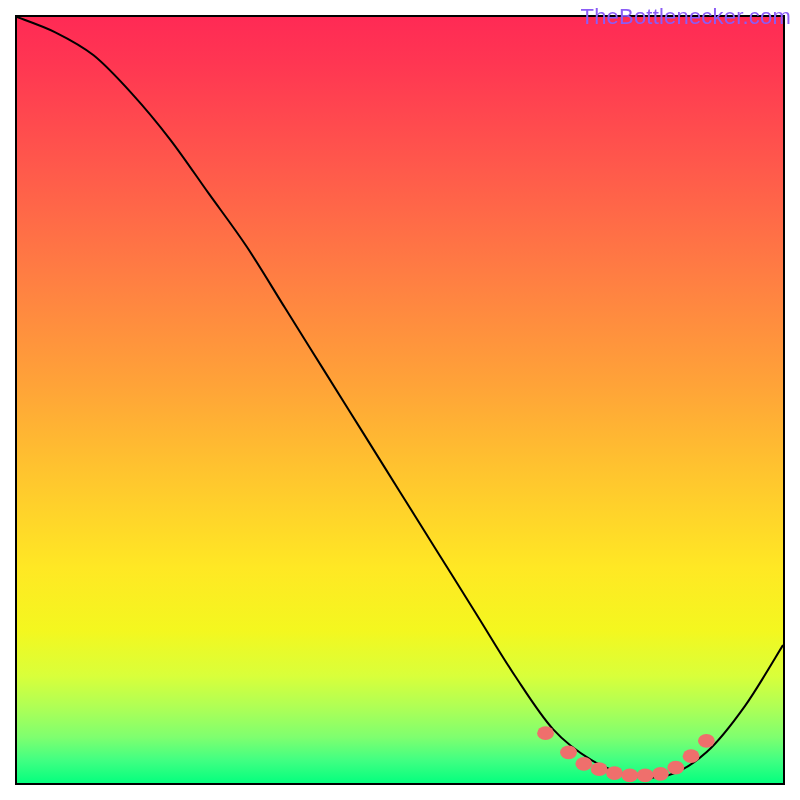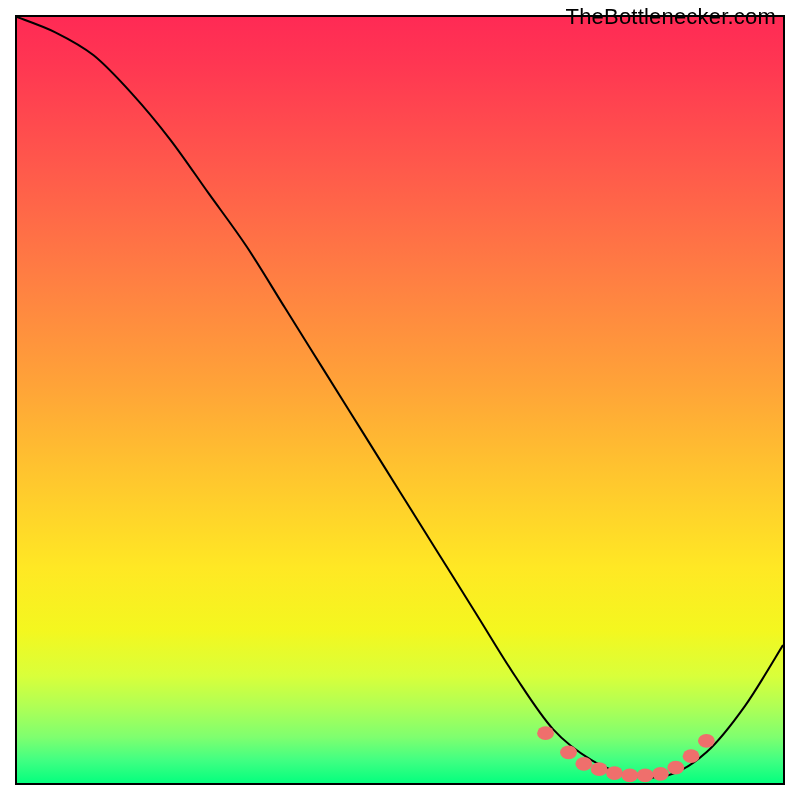--- a/index.html
+++ b/index.html
@@ -11,22 +11,22 @@
     font-family: Arial, Helvetica, sans-serif;
   }
   .container {
     position: relative;
     width: 800px;
     height: 800px;
   }
   .watermark {
     position: absolute;
     top: 4px;
-    right: 24px;
-    color: #000000;
+    right: 9px;
+    color: #8b5cf6;
     font-size: 22px;
     font-weight: 400;
     letter-spacing: 0.2px;
     z-index: 20;
   }
   .plot-frame {
     position: absolute;
     left: 15px;
     top: 15px;
     width: 770px;

